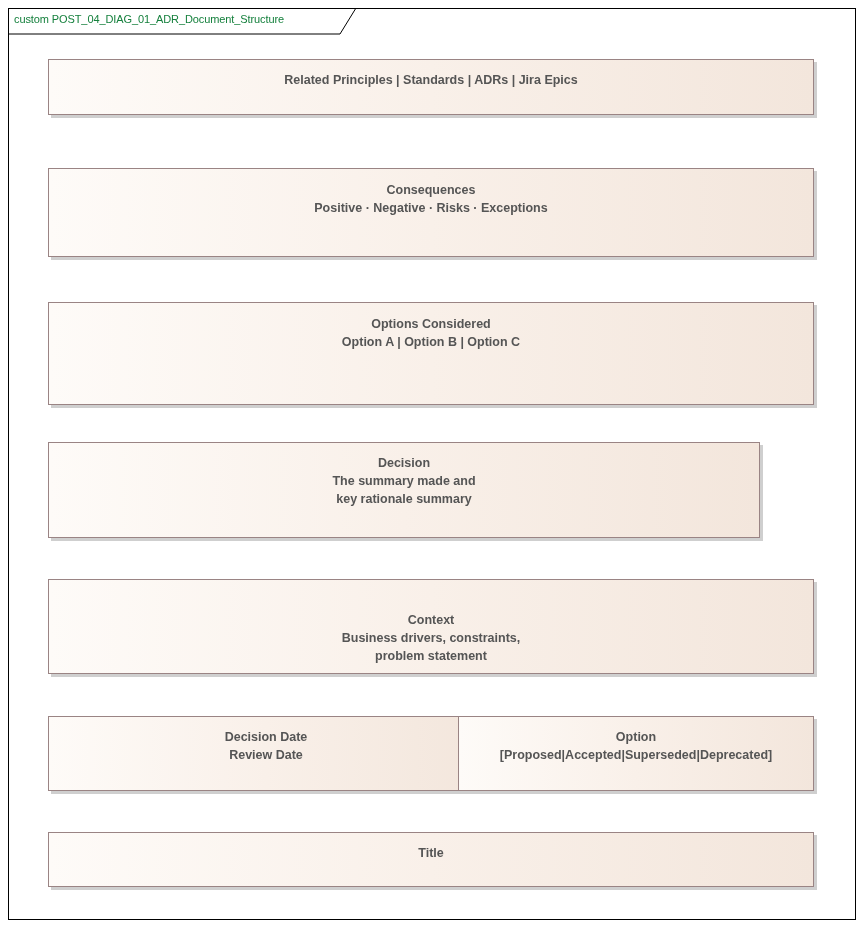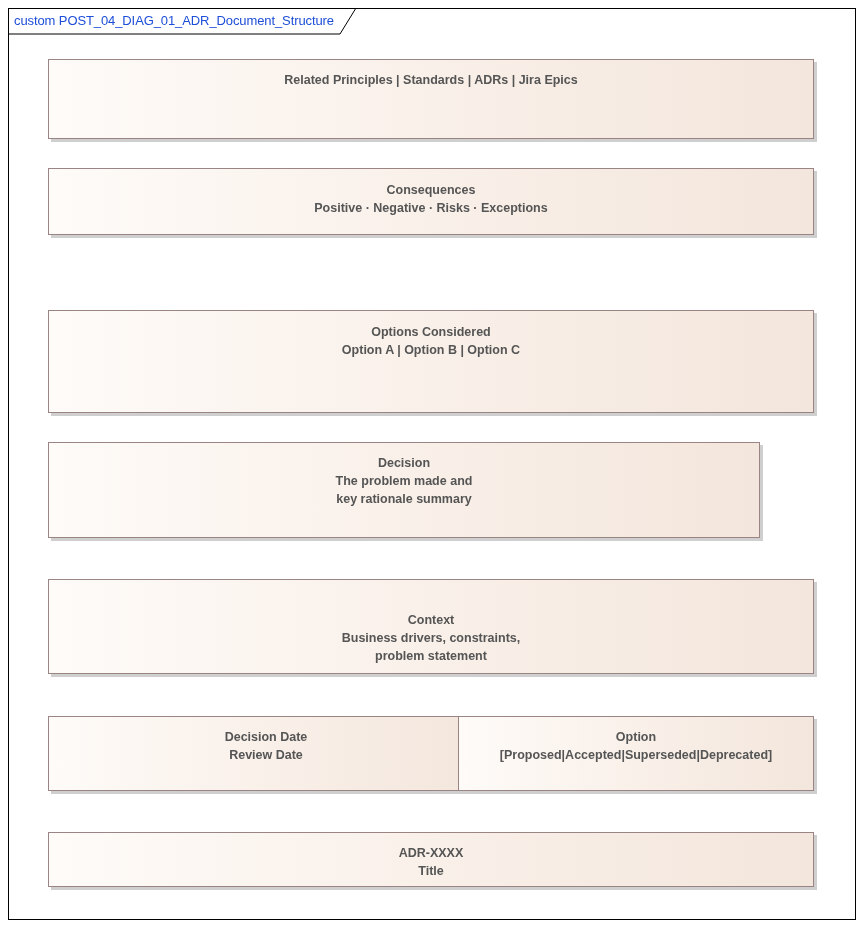--- a/index.html
+++ b/index.html
@@ -2,21 +2,21 @@
 <html><head>
 <meta charset="utf-8">
 <style>
   html, body { margin: 0; padding: 0; background: #ffffff; }
   body { width: 865px; height: 929px; position: relative; overflow: hidden;
          font-family: "Liberation Sans", "DejaVu Sans", sans-serif; }
   .frame { position: absolute; left: 8px; top: 8px; width: 848px; height: 912px;
            border: 1px solid #000; box-sizing: border-box; background: #fff; }
   .tab { position: absolute; left: 8px; top: 8px; height: 26px; }
   .tab svg { position: absolute; left: 0; top: 0; }
-  .tab-label { position: absolute; left: 6px; top: 5px; font-size: 13px; color: #1d4ed8;
+  .tab-label { position: absolute; left: 6px; top: 5px; font-size: 11px; color: #15803d;
                white-space: nowrap; letter-spacing: -0.1px; }
   .box { position: absolute; box-sizing: border-box;
          border: 1px solid #9a8484;
          background: linear-gradient(to right, #fefbf8 0%, #f9f0e9 50%, #f3e6dc 100%);
          box-shadow: 3px 3px 0 #cfcfcf;
          text-align: center; color: #555555; font-size: 12.5px; font-weight: bold;
          line-height: 18px; }
   .box .lines { position: absolute; left: 0; right: 0; }
   .line { display: block; white-space: nowrap; }
 </style>
@@ -25,44 +25,44 @@
 
 <div class="frame"></div>
 
 <div class="tab">
   <svg width="350" height="27">
     <polyline points="0,26 332,26 348,0" fill="none" stroke="#000" stroke-width="1"></polyline>
   </svg>
   <span class="tab-label">custom POST_04_DIAG_01_ADR_Document_Structure</span>
 </div>
 
-<div class="box" style="left:48px; top:59px; width:766px; height:80px;">
+<div class="box" style="left:48px; top:59px; width:766px; height:56px;">
   <div class="lines" style="top:11px;">
     <span class="line">Related Principles | Standards | ADRs | Jira Epics</span>
   </div>
 </div>
 
-<div class="box" style="left:48px; top:168px; width:766px; height:67px;">
+<div class="box" style="left:48px; top:168px; width:766px; height:89px;">
   <div class="lines" style="top:12px;">
     <span class="line">Consequences</span>
     <span class="line">Positive · Negative · Risks · Exceptions</span>
   </div>
 </div>
 
-<div class="box" style="left:48px; top:310px; width:766px; height:103px;">
+<div class="box" style="left:48px; top:302px; width:766px; height:103px;">
   <div class="lines" style="top:12px;">
     <span class="line">Options Considered</span>
     <span class="line">Option A | Option B | Option C</span>
   </div>
 </div>
 
 <div class="box" style="left:48px; top:442px; width:712px; height:96px;">
   <div class="lines" style="top:11px;">
     <span class="line">Decision</span>
-    <span class="line">The problem made and</span>
+    <span class="line">The summary made and</span>
     <span class="line">key rationale summary</span>
   </div>
 </div>
 
 <div class="box" style="left:48px; top:579px; width:766px; height:95px;">
   <div class="lines" style="top:11px;margin-top:20px;">
     <span class="line">Context</span>
     <span class="line">Business drivers, constraints,</span>
     <span class="line">problem statement</span>
   </div>
@@ -77,16 +77,15 @@
 
 <div class="box" style="left:458px; top:716px; width:356px; height:75px;">
   <div class="lines" style="top:11px;">
     <span class="line">Option</span>
     <span class="line">[Proposed|Accepted|Superseded|Deprecated]</span>
   </div>
 </div>
 
 <div class="box" style="left:48px; top:832px; width:766px; height:55px;">
   <div class="lines" style="top:11px;">
-    <span class="line">ADR-XXXX</span>
     <span class="line">Title</span>
   </div>
 </div>
 
 </body></html>

